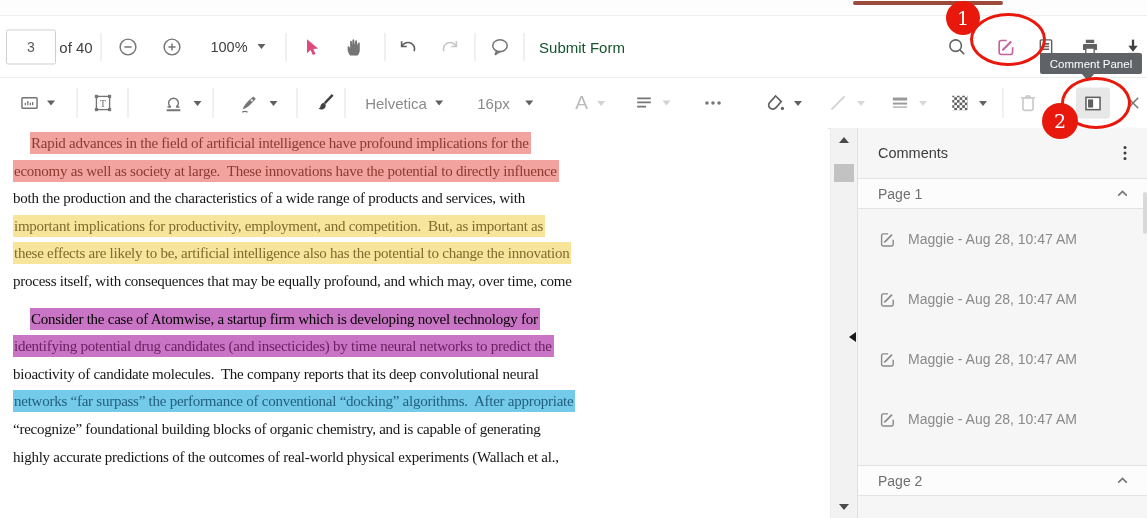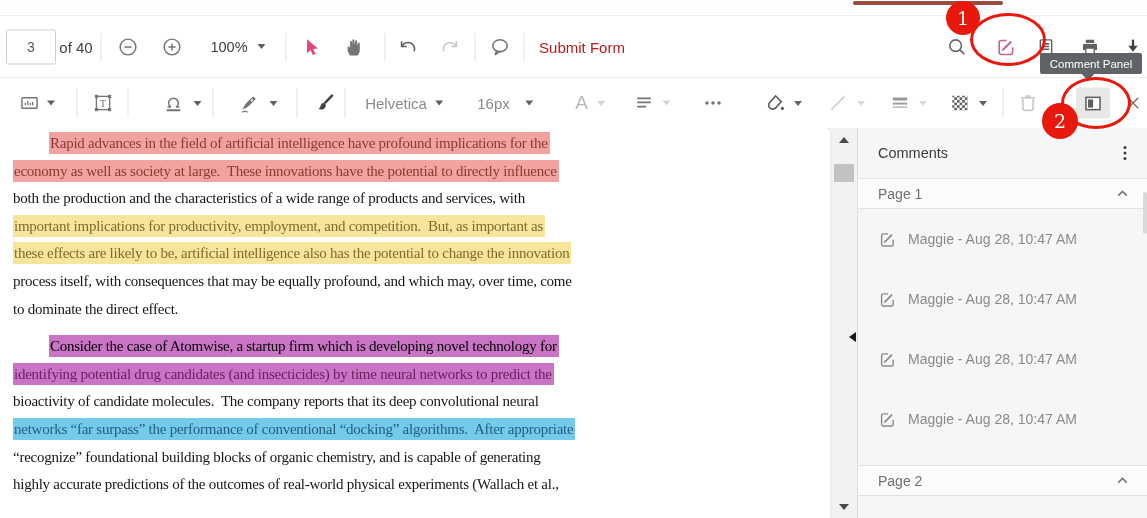--- a/index.html
+++ b/index.html
@@ -8,32 +8,32 @@
   
   .top-strip{position:absolute;left:0;top:0;width:100%;height:15px;background:#fdfdfd;border-bottom:1px solid #ededed;}
   .row1{position:absolute;left:0;top:16px;width:100%;height:61px;background:#fff;}
   .row2{position:absolute;left:0;top:77px;width:100%;height:50px;background:#fff;border-top:1px solid #ececec;border-bottom:1px solid #e2e2e2;}
   .tool{position:absolute;top:50%;transform:translate(-50%,-50%);display:flex;align-items:center;gap:7px;color:#757575;white-space:nowrap;}
   .vdiv{position:absolute;top:50%;transform:translate(-50%,-50%);width:1px;height:28px;background:#e2e2e2;}
   .caret{width:0;height:0;border-left:4px solid transparent;border-right:4px solid transparent;border-top:5px solid currentColor;display:inline-block;}
   .page-box{width:44px;height:31px;border:1px solid #cfcfcf;border-radius:2px;text-align:center;font-size:14px;color:#595959;background:#fff;font-family:"Liberation Sans",sans-serif;}
   .lbl{font-size:15px;color:#414141;}
   .zoom-lbl{font-size:14.5px;color:#414141;}
-  .ghost{font-size:15px;color:#b91c1c;}
+  .ghost{font-size:15px;color:#14532d;}
   .ddl{font-size:15px;color:#8a8a8a;}
   .A-lbl{font-size:19px;color:#b9b9b9;font-weight:400;}
   .panel-btn{position:absolute;top:50%;transform:translate(-50%,-50%);width:34px;height:31px;background:#e7e7e7;border-radius:3px;display:flex;align-items:center;justify-content:center;}
   
   .content{position:absolute;left:0;top:128px;width:1147px;height:390px;}
   .doc{position:absolute;left:0;top:0;width:828px;height:390px;background:#fff;overflow:hidden;
        font-family:"Liberation Serif","DejaVu Serif",serif;font-size:15px;letter-spacing:-0.25px;color:#161616;padding-top:2px;}
   .para{margin:0;}
   .para + .para{margin-top:10px;}
   .line{height:27.6px;line-height:27.6px;white-space:pre;padding-left:13px;}
-  .line.first{padding-left:49px;}
+  .line.first{padding-left:30px;}
   .hl{padding:3px 2px 3px 1px;}
   
   .vscroll{position:absolute;left:830px;top:0;width:26px;height:390px;background:#f2f2f2;border-left:1px solid #ebebeb;}
   .sc-up,.sc-dn{position:absolute;left:50%;transform:translateX(-50%);width:0;height:0;border-left:5px solid transparent;border-right:5px solid transparent;}
   .sc-up{top:9px;border-bottom:6px solid #4b4b4b;}
   .sc-dn{bottom:8px;border-top:6px solid #4b4b4b;}
   .sc-thumb{position:absolute;left:3px;top:36px;width:20px;height:18px;background:#c2c2c2;}
   .collapse-arrow{position:absolute;left:849px;top:204px;width:0;height:0;border-top:5px solid transparent;border-bottom:5px solid transparent;border-right:7px solid #1a1a1a;}
   
   .sidebar{position:absolute;left:857px;top:0;width:290px;height:390px;background:#f6f6f6;border-left:1px solid #e0e0e0;overflow:hidden;}
@@ -298,21 +298,20 @@
 
   <div class="content">
     <div class="doc">
         <div class="para">
           <div class="line first"><span class="hl" style="background: rgb(242, 163, 160); color: rgb(140, 58, 49);">Rapid advances in the field of artificial intelligence have profound implications for the</span></div>
           <div class="line"><span class="hl" style="background: rgb(242, 163, 160); color: rgb(140, 58, 49);">economy as well as society at large.  These innovations have the potential to directly influence</span></div>
           <div class="line"><span>both the production and the characteristics of a wide range of products and services, with</span></div>
           <div class="line"><span class="hl" style="background: rgb(246, 229, 155); color: rgb(127, 108, 46);">important implications for productivity, employment, and competition.  But, as important as</span></div>
           <div class="line"><span class="hl" style="background: rgb(246, 229, 155); color: rgb(127, 108, 46);">these effects are likely to be, artificial intelligence also has the potential to change the innovation</span></div>
           <div class="line"><span>process itself, with consequences that may be equally profound, and which may, over time, come</span></div>
-          <div class="line"><span>to dominate the direct effect.</span></div>
         </div>
         <div class="para">
           <div class="line first"><span class="hl" style="background: rgb(202, 116, 198); color: #000000;">Consider the case of Atomwise, a startup firm which is developing novel technology for</span></div>
           <div class="line"><span class="hl" style="background: rgb(202, 116, 198); color: rgb(107, 33, 97);">identifying potential drug candidates (and insecticides) by time neural networks to predict the</span></div>
           <div class="line"><span>bioactivity of candidate molecules.  The company reports that its deep convolutional neural</span></div>
           <div class="line"><span class="hl" style="background: rgb(116, 203, 233); color: rgb(35, 95, 126);">networks “far surpass” the performance of conventional “docking” algorithms.  After appropriate</span></div>
           <div class="line"><span>“recognize” foundational building blocks of organic chemistry, and is capable of generating</span></div>
           <div class="line"><span>highly accurate predictions of the outcomes of real-world physical experiments (Wallach et al.,</span></div>
         </div>
       </div>

